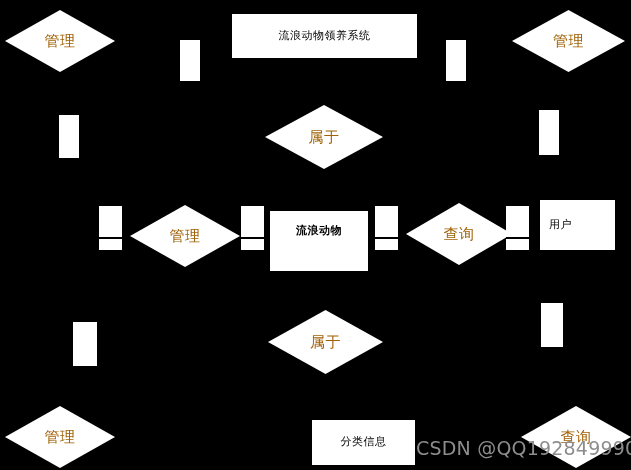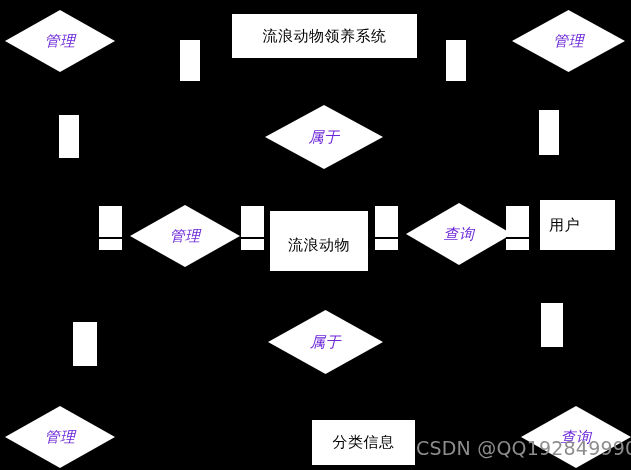--- a/index.html
+++ b/index.html
@@ -16,49 +16,49 @@
     font-family: "DejaVu Sans", "Liberation Sans", sans-serif;
   }
   
   .entity {
     position: absolute;
     background: #ffffff;
     color: #000000;
     display: flex;
     align-items: center;
     justify-content: center;
-    font-size: 15px;
+    font-size: 11px;
     line-height: 1.1;
     letter-spacing: 0.5px;
     box-sizing: border-box;
     text-align: center;
   }
   .entity.left-align {
     justify-content: flex-start;
     padding-left: 9px;
   }
   .entity.top-align {
     align-items: flex-start;
-    padding-top: 26px;
+    padding-top: 14px;
+    font-weight: bold;
   }
   
   .diamond {
     position: absolute;
     background: #ffffff;
-    color: #6d28d9;
+    color: #a16207;
     display: flex;
     align-items: center;
     justify-content: center;
     font-size: 15px;
     letter-spacing: 0.5px;
     box-sizing: border-box;
     -webkit-clip-path: polygon(50% 0%, 100% 50%, 50% 100%, 0% 50%);
     clip-path: polygon(50% 0%, 100% 50%, 50% 100%, 0% 50%);
     text-align: center;
-    font-style: italic;
   }
   
   .chip {
     position: absolute;
     background: #ffffff;
     box-sizing: border-box;
   }
   
   .chip.ruled::after {
     content: "";

